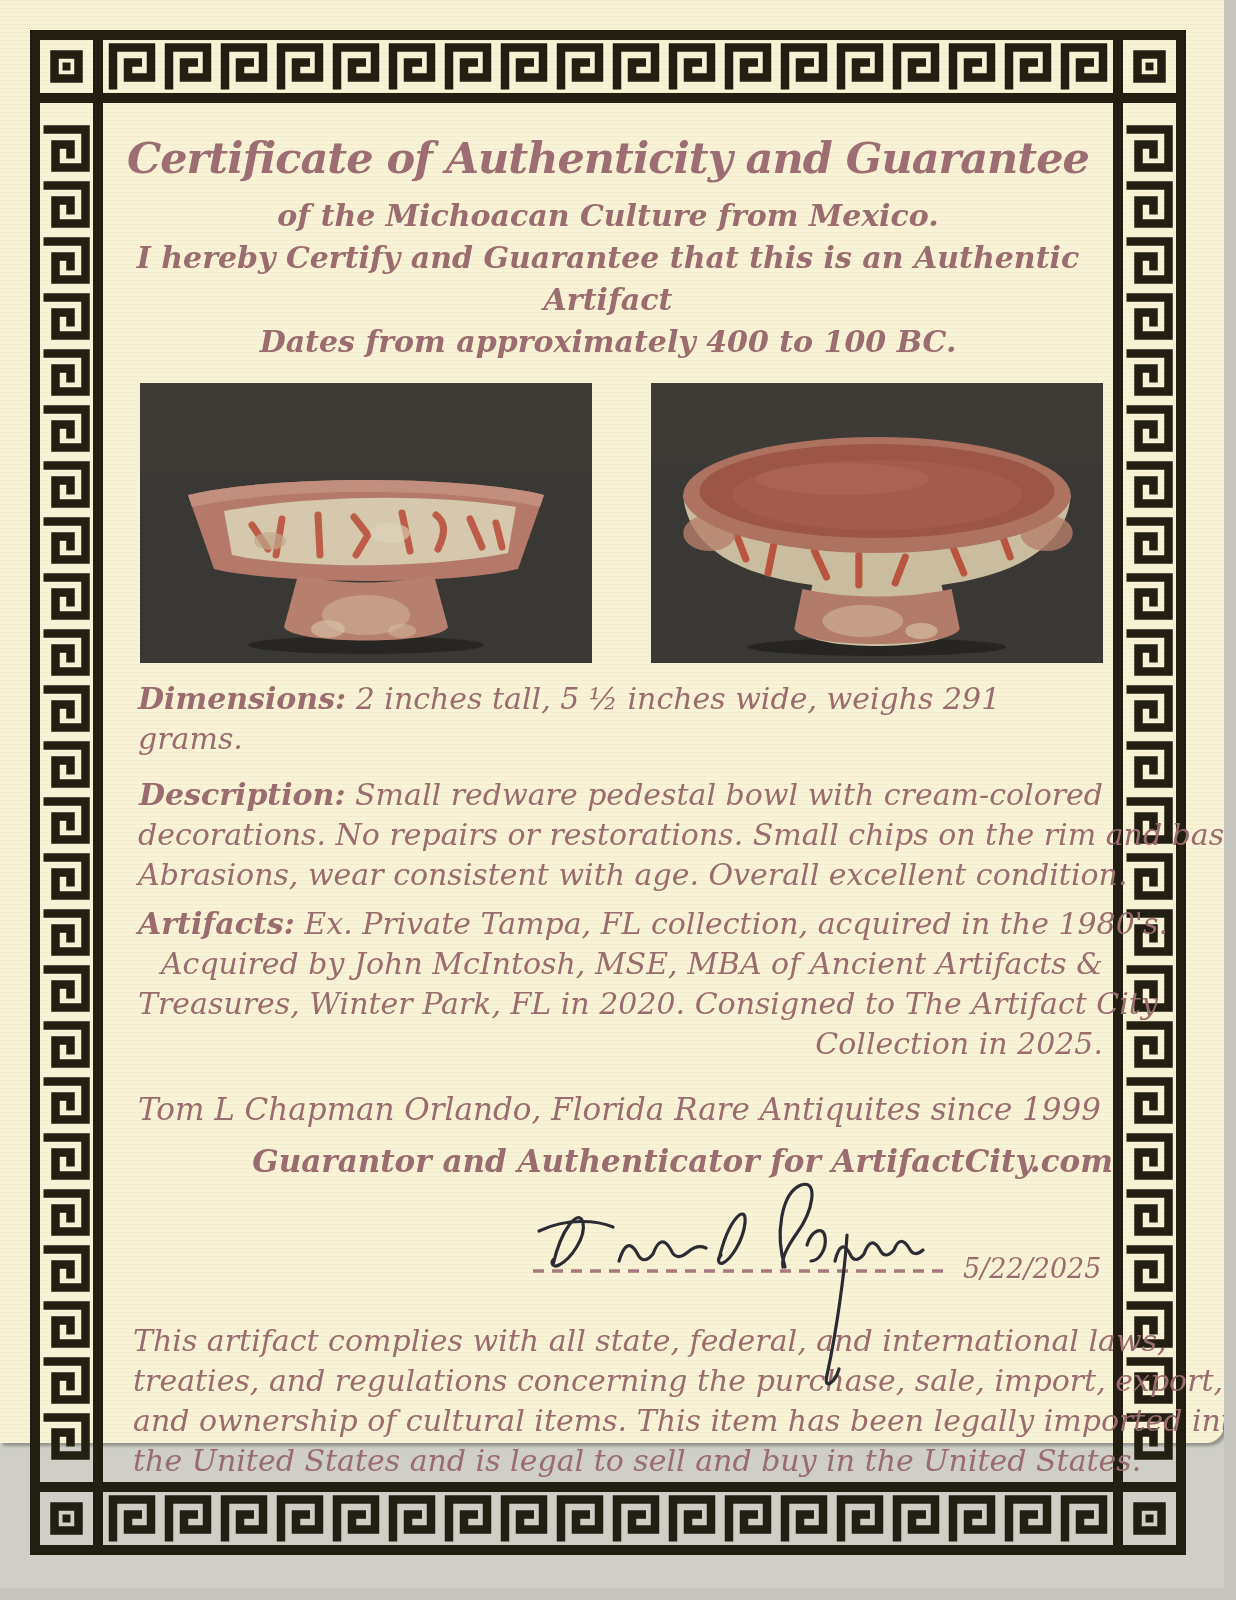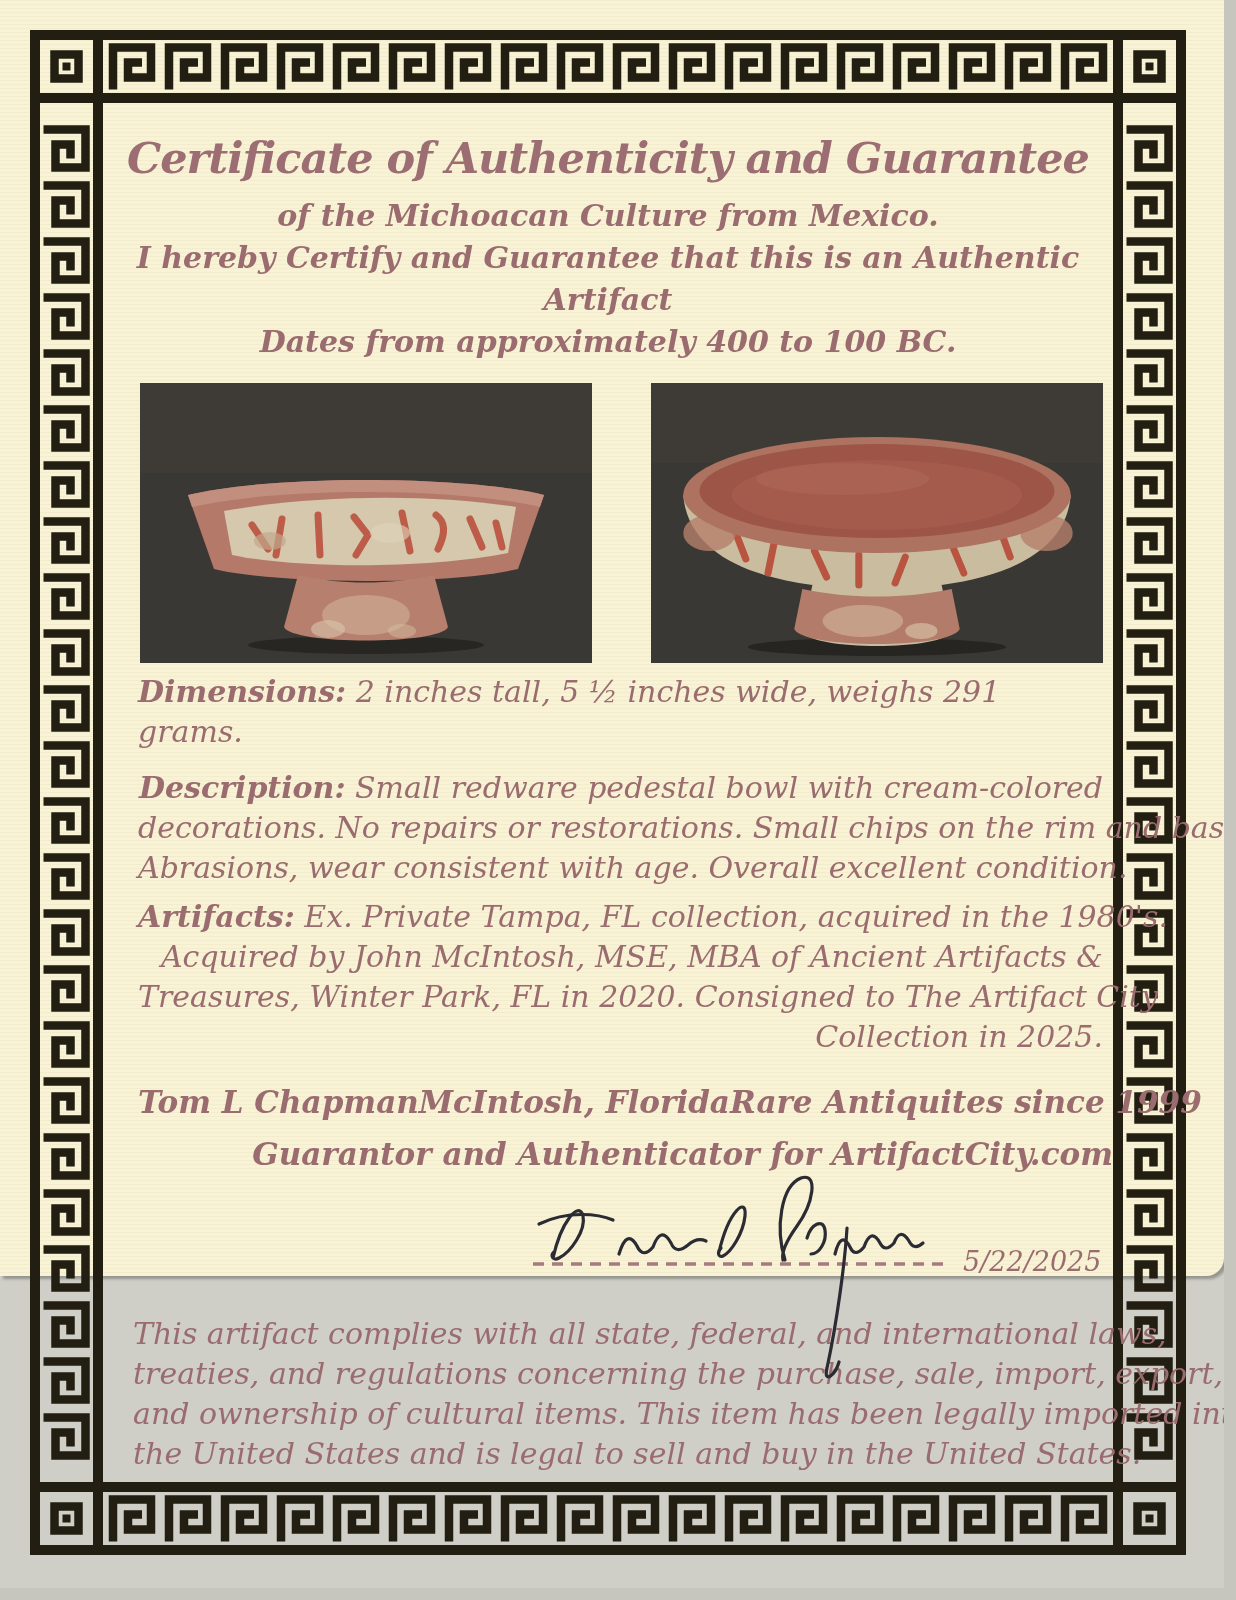--- a/index.html
+++ b/index.html
@@ -2,21 +2,21 @@
 <html><head>
 <meta charset="utf-8">
 <style>
   html,body{margin:0;padding:0;}
   body{
     width:1236px;height:1600px;position:relative;overflow:hidden;
     background:#cfcfc8;
     font-family:"DejaVu Serif", serif;
   }
   .page{
-    position:absolute;left:0;top:0;width:1224px;height:1276px;
+    position:absolute;left:0;top:0;width:1224px;height:1443px;
     background-color:#f8f3d6;
     background-image:repeating-linear-gradient(180deg,
       rgba(166,146,82,0.07) 0px, rgba(166,146,82,0.07) 1px,
       rgba(255,255,255,0) 1px, rgba(255,255,255,0) 4px);
     border-bottom-right-radius:18px;
     box-shadow:3px 3px 3px rgba(110,110,104,0.6);
   }
   svg.gk-strip, svg.gk-corner{position:absolute;display:block;}
   .gk-top    {left:103px;top:30px;width:1010px;height:73px;}
   .gk-bottom {left:103px;top:1482px;width:1010px;height:73px;}
@@ -40,27 +40,27 @@
   .photos{
     margin-top:20px;display:flex;justify-content:flex-start;
     padding-left:37px;gap:59px;
   }
   .photo{width:452px;height:280px;}
   .photo svg{display:block;width:100%;height:100%;}
   .para{
     margin:0 10px 0 35px;font-size:30px;line-height:40px;
   }
   .para .lbl{font-weight:bold;}
-  .p-dim{margin-top:9px;}
+  .p-dim{margin-top:16px;}
   .p-desc{margin-top:16px;}
   .p-prov{margin-top:9px;}
   .pline{white-space:nowrap;text-align:right;}
   .names-row{
     margin:25px 12px 0 35px;display:flex;justify-content:space-between;
-    font-size:31px;font-weight:bold;line-height:40px;white-space:nowrap;
+    font-size:31px;font-weight:normal;line-height:40px;white-space:nowrap;
   }
   .role-line{
     margin-top:12px;text-align:right;font-size:31px;font-weight:bold;line-height:40px;
   }
   .signature-area{position:relative;height:140px;margin-top:0;}
   .signature-svg{position:absolute;left:300px;top:-12px;width:620px;height:240px;overflow:visible;}
   .sig-date{position:absolute;left:860px;top:72px;font-size:27px;}
   .legal{
     margin:0 6px 0 30px;font-size:30px;line-height:40px;
   }
@@ -283,21 +283,21 @@
 
     <div class="para p-prov">
       <div class="pline"><span class="lbl">Artifacts:</span> <span>Ex. Private Tampa, FL collection, acquired in the 1980's.</span></div>
       <div class="pline">Acquired by John McIntosh, MSE, MBA of Ancient Artifacts &amp;</div>
       <div class="pline">Treasures, Winter Park, FL in 2020. Consigned to The Artifact City</div>
       <div class="pline">Collection in 2025.</div>
     </div>
 
     <div class="names-row">
       <span>Tom L Chapman</span>
-      <span>McIntosh, Florida</span>
+      <span>Orlando, Florida</span>
       <span>Rare Antiquites since 1999</span>
     </div>
 
     <div class="role-line">Guarantor and Authenticator for ArtifactCity.com</div>
 
     <div class="signature-area">
       <svg class="signature-svg" viewBox="0 0 620 240">
 
         <path d="M130 102 H540" stroke="#a67a7e" stroke-width="3.5" stroke-dasharray="11 8" fill="none"></path>
 

